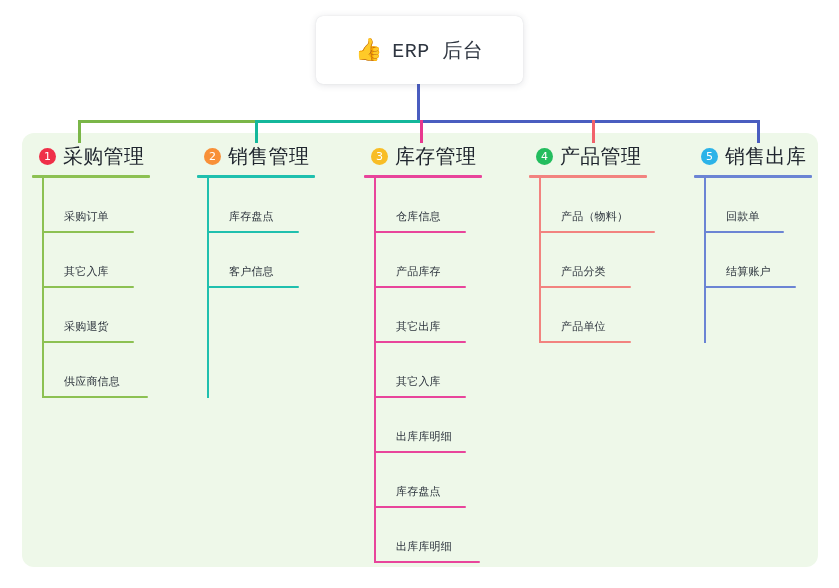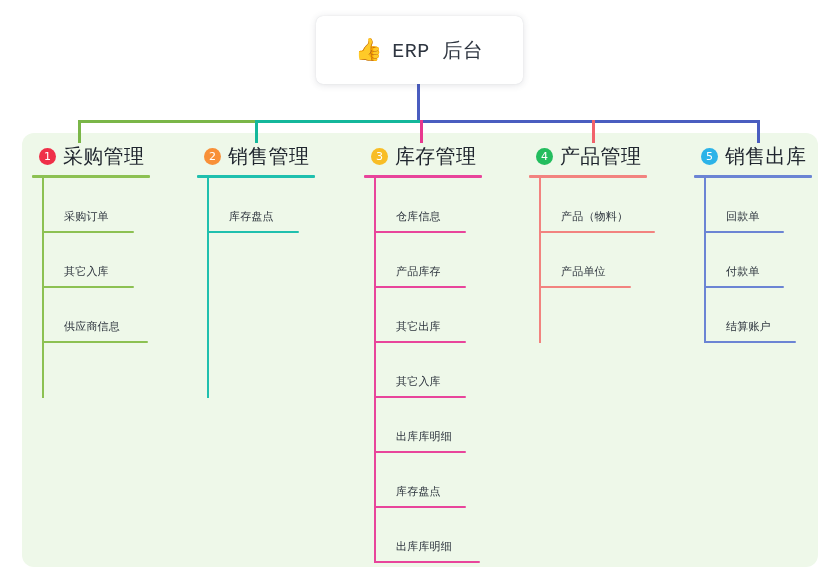--- a/index.html
+++ b/index.html
@@ -170,37 +170,45 @@
         <div class="spine" style="background: rgb(140, 193, 82); height: 220px;"></div>
         <div class="item">
           <span class="item-label">采购订单</span>
           <div class="item-rule" style="background: rgb(140, 193, 82); width: 92px;"></div>
         </div>
         <div class="item">
           <span class="item-label">其它入库</span>
           <div class="item-rule" style="background: rgb(140, 193, 82); width: 92px;"></div>
         </div>
         <div class="item">
+          <span class="item-label">采购退货</span>
+          <div class="item-rule" style="background: rgb(140, 193, 82); width: 92px;"></div>
+        </div>
+        <div class="item">
           <span class="item-label">供应商信息</span>
           <div class="item-rule" style="background: rgb(140, 193, 82); width: 106px;"></div>
         </div>
       </div>
     </div>
     <div class="column" style="left: 197px; width: 118px;">
       <div class="col-header">
         <span class="badge" style="background: rgb(248, 144, 56);">2</span>
         <span class="col-title">销售管理</span>
       </div>
       <div class="head-rule" style="background: rgb(31, 192, 174); width: 118px;"></div>
       <div class="items">
         <div class="spine" style="background: rgb(31, 192, 174); height: 220px;"></div>
         <div class="item">
           <span class="item-label">库存盘点</span>
           <div class="item-rule" style="background: rgb(31, 192, 174); width: 92px;"></div>
         </div>
+        <div class="item">
+          <span class="item-label">客户信息</span>
+          <div class="item-rule" style="background: rgb(31, 192, 174); width: 92px;"></div>
+        </div>
       </div>
     </div>
     <div class="column" style="left: 364px; width: 118px;">
       <div class="col-header">
         <span class="badge" style="background: rgb(248, 189, 38);">3</span>
         <span class="col-title">库存管理</span>
       </div>
       <div class="head-rule" style="background: rgb(232, 69, 155); width: 118px;"></div>
       <div class="items">
         <div class="spine" style="background: rgb(232, 69, 155); height: 385px;"></div>
@@ -240,40 +248,40 @@
         <span class="col-title">产品管理</span>
       </div>
       <div class="head-rule" style="background: rgb(242, 131, 127); width: 118px;"></div>
       <div class="items">
         <div class="spine" style="background: rgb(242, 131, 127); height: 165px;"></div>
         <div class="item">
           <span class="item-label">产品（物料）</span>
           <div class="item-rule" style="background: rgb(242, 131, 127); width: 116px;"></div>
         </div>
         <div class="item">
+          <span class="item-label">产品分类</span>
+          <div class="item-rule" style="background: rgb(242, 131, 127); width: 92px;"></div>
+        </div>
+        <div class="item">
           <span class="item-label">产品单位</span>
           <div class="item-rule" style="background: rgb(242, 131, 127); width: 92px;"></div>
         </div>
       </div>
     </div>
     <div class="column" style="left: 694px; width: 118px;">
       <div class="col-header">
         <span class="badge" style="background: rgb(44, 179, 232);">5</span>
         <span class="col-title">销售出库</span>
       </div>
       <div class="head-rule" style="background: rgb(107, 132, 212); width: 118px;"></div>
       <div class="items">
         <div class="spine" style="background: rgb(107, 132, 212); height: 165px;"></div>
         <div class="item">
           <span class="item-label">回款单</span>
           <div class="item-rule" style="background: rgb(107, 132, 212); width: 80px;"></div>
         </div>
         <div class="item">
-          <span class="item-label">付款单</span>
-          <div class="item-rule" style="background: rgb(107, 132, 212); width: 80px;"></div>
-        </div>
-        <div class="item">
           <span class="item-label">结算账户</span>
           <div class="item-rule" style="background: rgb(107, 132, 212); width: 92px;"></div>
         </div>
       </div>
     </div>
   </div>
 
 </body></html>

